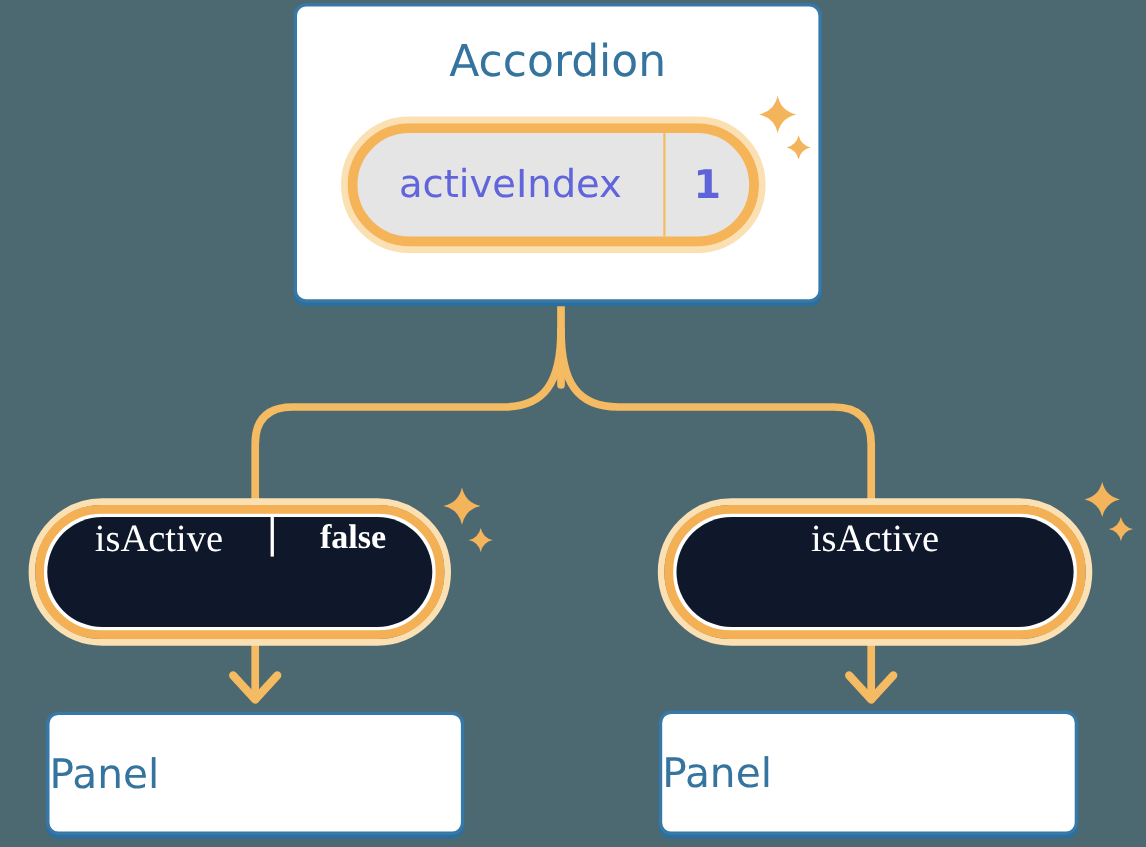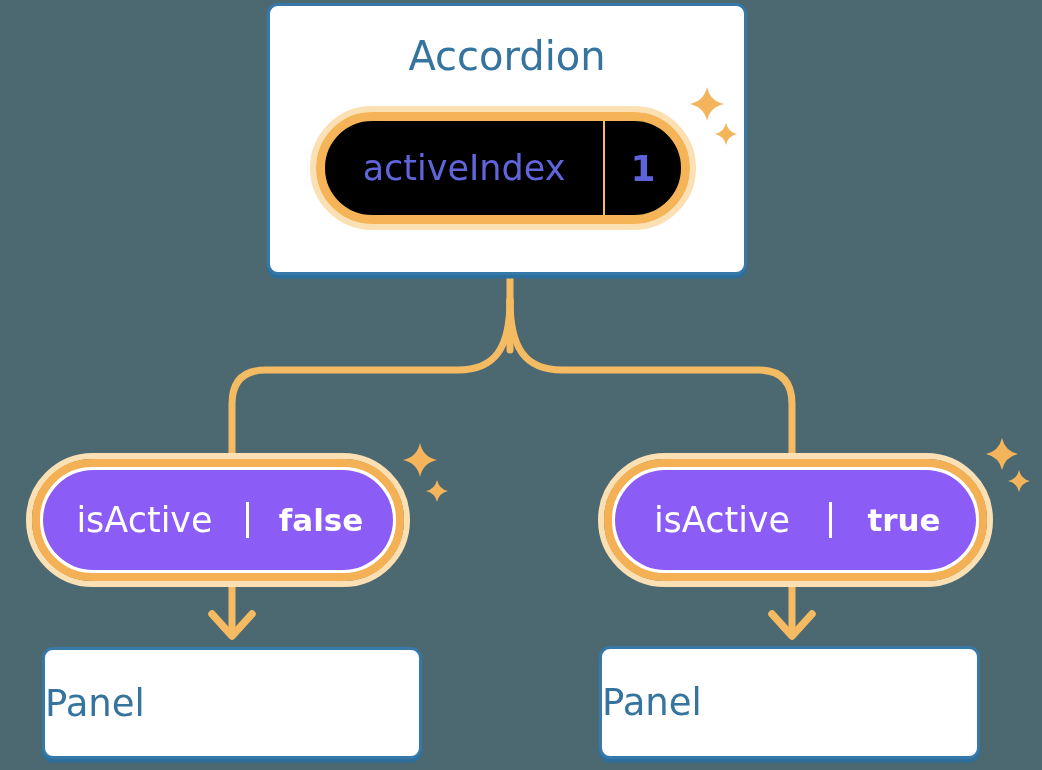--- a/index.html
+++ b/index.html
@@ -39,21 +39,21 @@
   .state-pill {
     position: absolute; left: 40px; top: 100px;
     width: 386px; height: 124px;
     border: 6px solid #FBE0B4;
     border-radius: 70px;
   }
   .state-pill-ring {
     width: 100%; height: 100%;
     border: 9px solid #F6B459;
     border-radius: 60px;
-    background: #000000;
+    background: #e5e5e5;
     display: flex; align-items: stretch; overflow: hidden;
   }
   .state-pill-name {
     flex: 1; display: flex; align-items: center; justify-content: center;
     color: #6165DC; font-size: 35px;
   }
   .state-pill-value {
     width: 78px; display: flex; align-items: center; justify-content: center;
     border-left: 2px solid #F7BA5F;
     color: #5F63DA; font-size: 36px; font-weight: bold;
@@ -71,23 +71,23 @@
   .prop-pill-ring {
     width: 100%; height: 100%;
     border: 8px solid #F4B055;
     border-radius: 60px;
     background: #ffffff;
     padding: 3px;
     display: flex;
   }
   .prop-pill-inner {
     flex: 1;
-    background: #8b5cf6;
+    background: #0f172a;
     border-radius: 52px;
-    display: flex; align-items: center; overflow: hidden;
+    display: flex; align-items: flex-start; overflow: hidden; font-family: Liberation Serif, serif;
   }
   .prop-pill-name {
     flex: 1; display: flex; align-items: center; justify-content: center;
     color: #ffffff; font-size: 35px;
   }
   .prop-pill-value {
     width: 147px; display: flex; align-items: center; justify-content: center;
     border-left: 3px solid #ffffff;
     color: #ffffff; font-size: 31px; font-weight: bold;
   }
@@ -134,21 +134,20 @@
         <div class="prop-pill-name">isActive</div>
         <div class="prop-pill-value">false</div>
       </div>
     </div>
   </div>
 
   <div class="prop-pill prop-pill-right">
     <div class="prop-pill-ring">
       <div class="prop-pill-inner">
         <div class="prop-pill-name">isActive</div>
-        <div class="prop-pill-value">true</div>
       </div>
     </div>
   </div>
 
   <div class="card panel-card panel-card-left">
     <div class="card-title">Panel</div>
   </div>
   <div class="card panel-card panel-card-right">
     <div class="card-title">Panel</div>
   </div>

